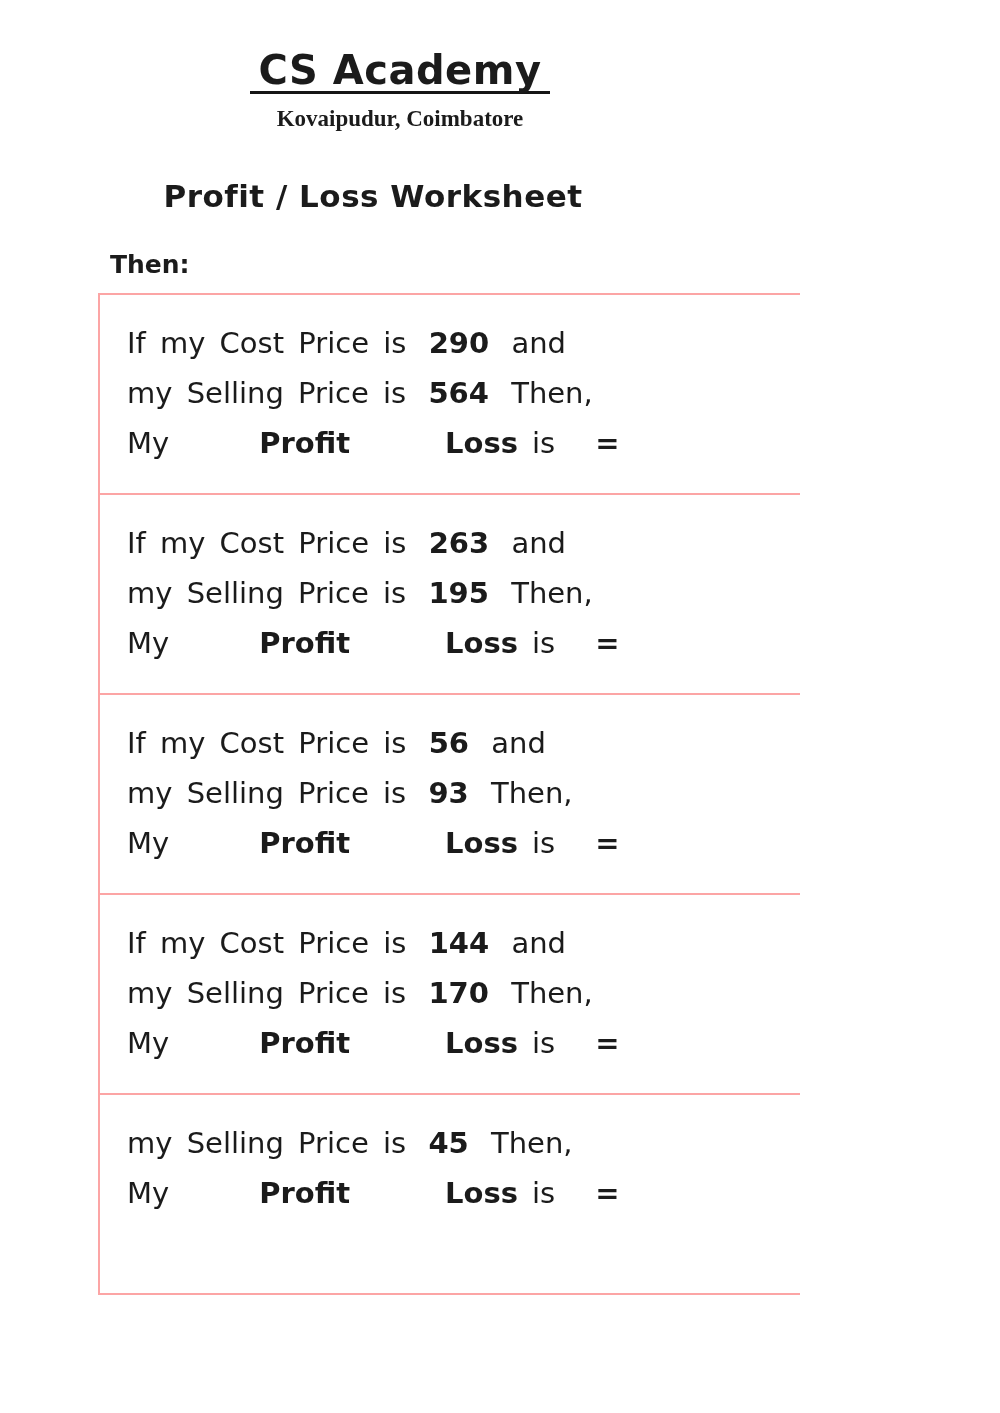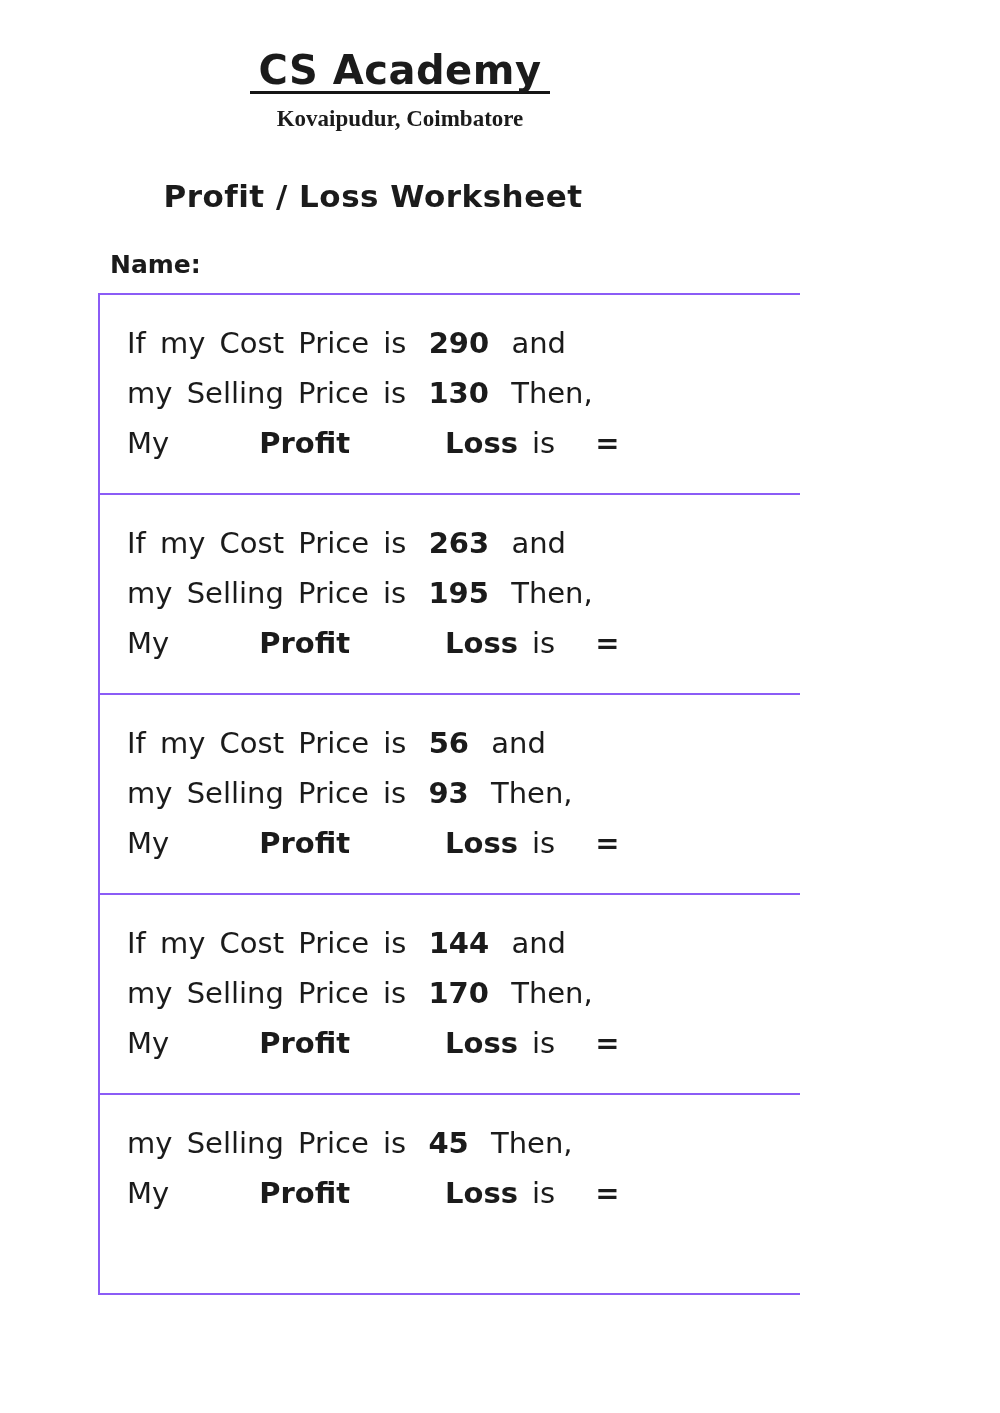--- a/index.html
+++ b/index.html
@@ -39,21 +39,21 @@
   }
   .name-label {
     margin: 36px 0 0 110px;
     font-size: 25px;
     font-weight: 600;
   }
   .problems { width: 798px; margin: 14px 0 0 98px; }
   .problem-box {
     box-sizing: border-box;
     height: 202px;
-    border: 2px solid #8b5cf6;
+    border: 2px solid #fca5a5;
     background: #ffffff;
     padding: 23px 8px 0 27px;
   }
   .problem-box + .problem-box { margin-top: -2px; }
   .line {
     margin: 0;
     font-size: 29px;
     line-height: 50px;
     word-spacing: 5px;
     white-space: nowrap;
@@ -70,33 +70,33 @@
 
 <div class="page">
 
   <div class="header">
     <div class="school-name">CS Academy</div>
     <div class="school-location">Kovaipudur, Coimbatore</div>
   </div>
 
   <div class="sheet-title">Profit / Loss Worksheet</div>
 
-  <div class="name-label">Name:</div>
+  <div class="name-label">Then:</div>
 
   <div class="problems">
 
     <section class="problem-box">
       <p class="line">
         <span>If my Cost Price is</span>
         <span class="num">290</span>
         <span>and</span>
       </p>
       <p class="line">
         <span>my Selling Price is</span>
-        <span class="num">130</span>
+        <span class="num">564</span>
         <span>Then,</span>
       </p>
       <p class="line answer-line">
         <span class="w-my">My</span>
         <span class="w-profit">Profit</span>
         <span class="w-loss">Loss</span>
         <span class="w-is">is</span>
         <span class="w-eq">=</span>
       </p>
     </section>

